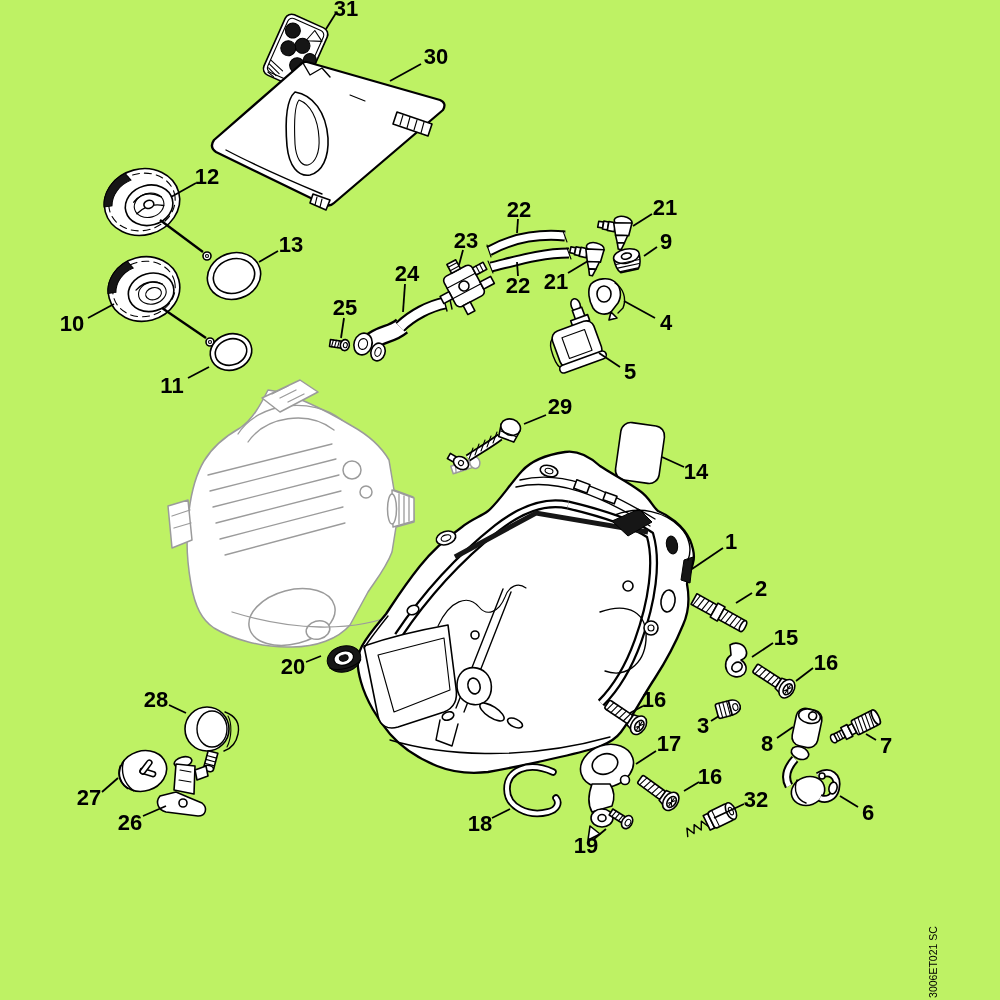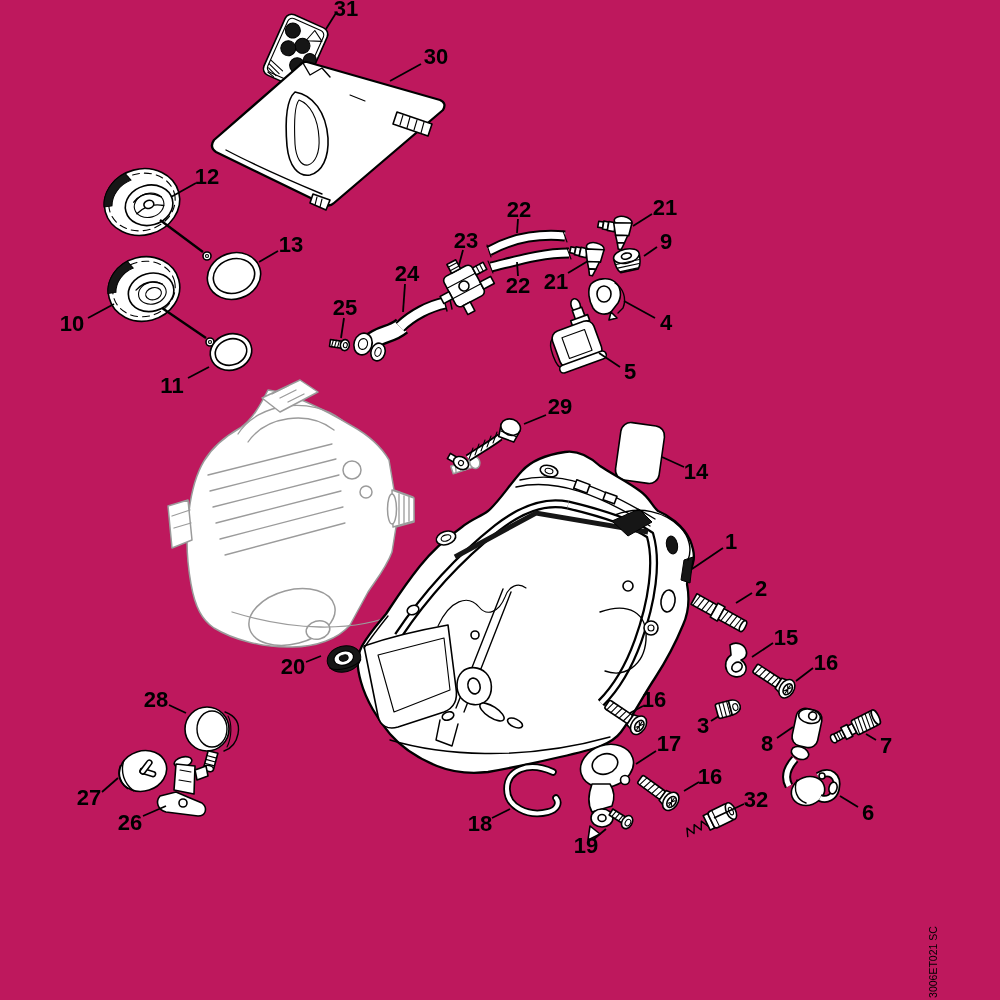--- a/index.html
+++ b/index.html
@@ -1,16 +1,16 @@
 <!DOCTYPE html>
 <html><head>
 <meta charset="utf-8">
 <style>
   html,body{margin:0;padding:0;background:#fff;}
-  .stage{position:relative;width:1000px;height:1000px;background:#be185d;overflow:hidden;}
+  .stage{position:relative;width:1000px;height:1000px;background:#bef264;overflow:hidden;}
   svg{display:block;}
   .ln{fill:#fff;stroke:#000;stroke-width:1.6;stroke-linejoin:round;}
   .thk{stroke-width:2.3;}
   .ln2{fill:none;stroke:#000;stroke-width:1.4;stroke-linecap:round;stroke-linejoin:round;}
   .thin{stroke-width:1.1;}
   .dk{fill:#161616;stroke:#000;stroke-width:1;}
   .gy{fill:#fff;stroke:#9b9b9b;stroke-width:1.5;stroke-linejoin:round;}
   .gy2{fill:none;stroke:#9b9b9b;stroke-width:1.3;stroke-linecap:round;}
   .tube{fill:none;stroke:#000;stroke-linecap:butt;}
   .tubecore{fill:none;stroke:#fff;stroke-linecap:butt;}

